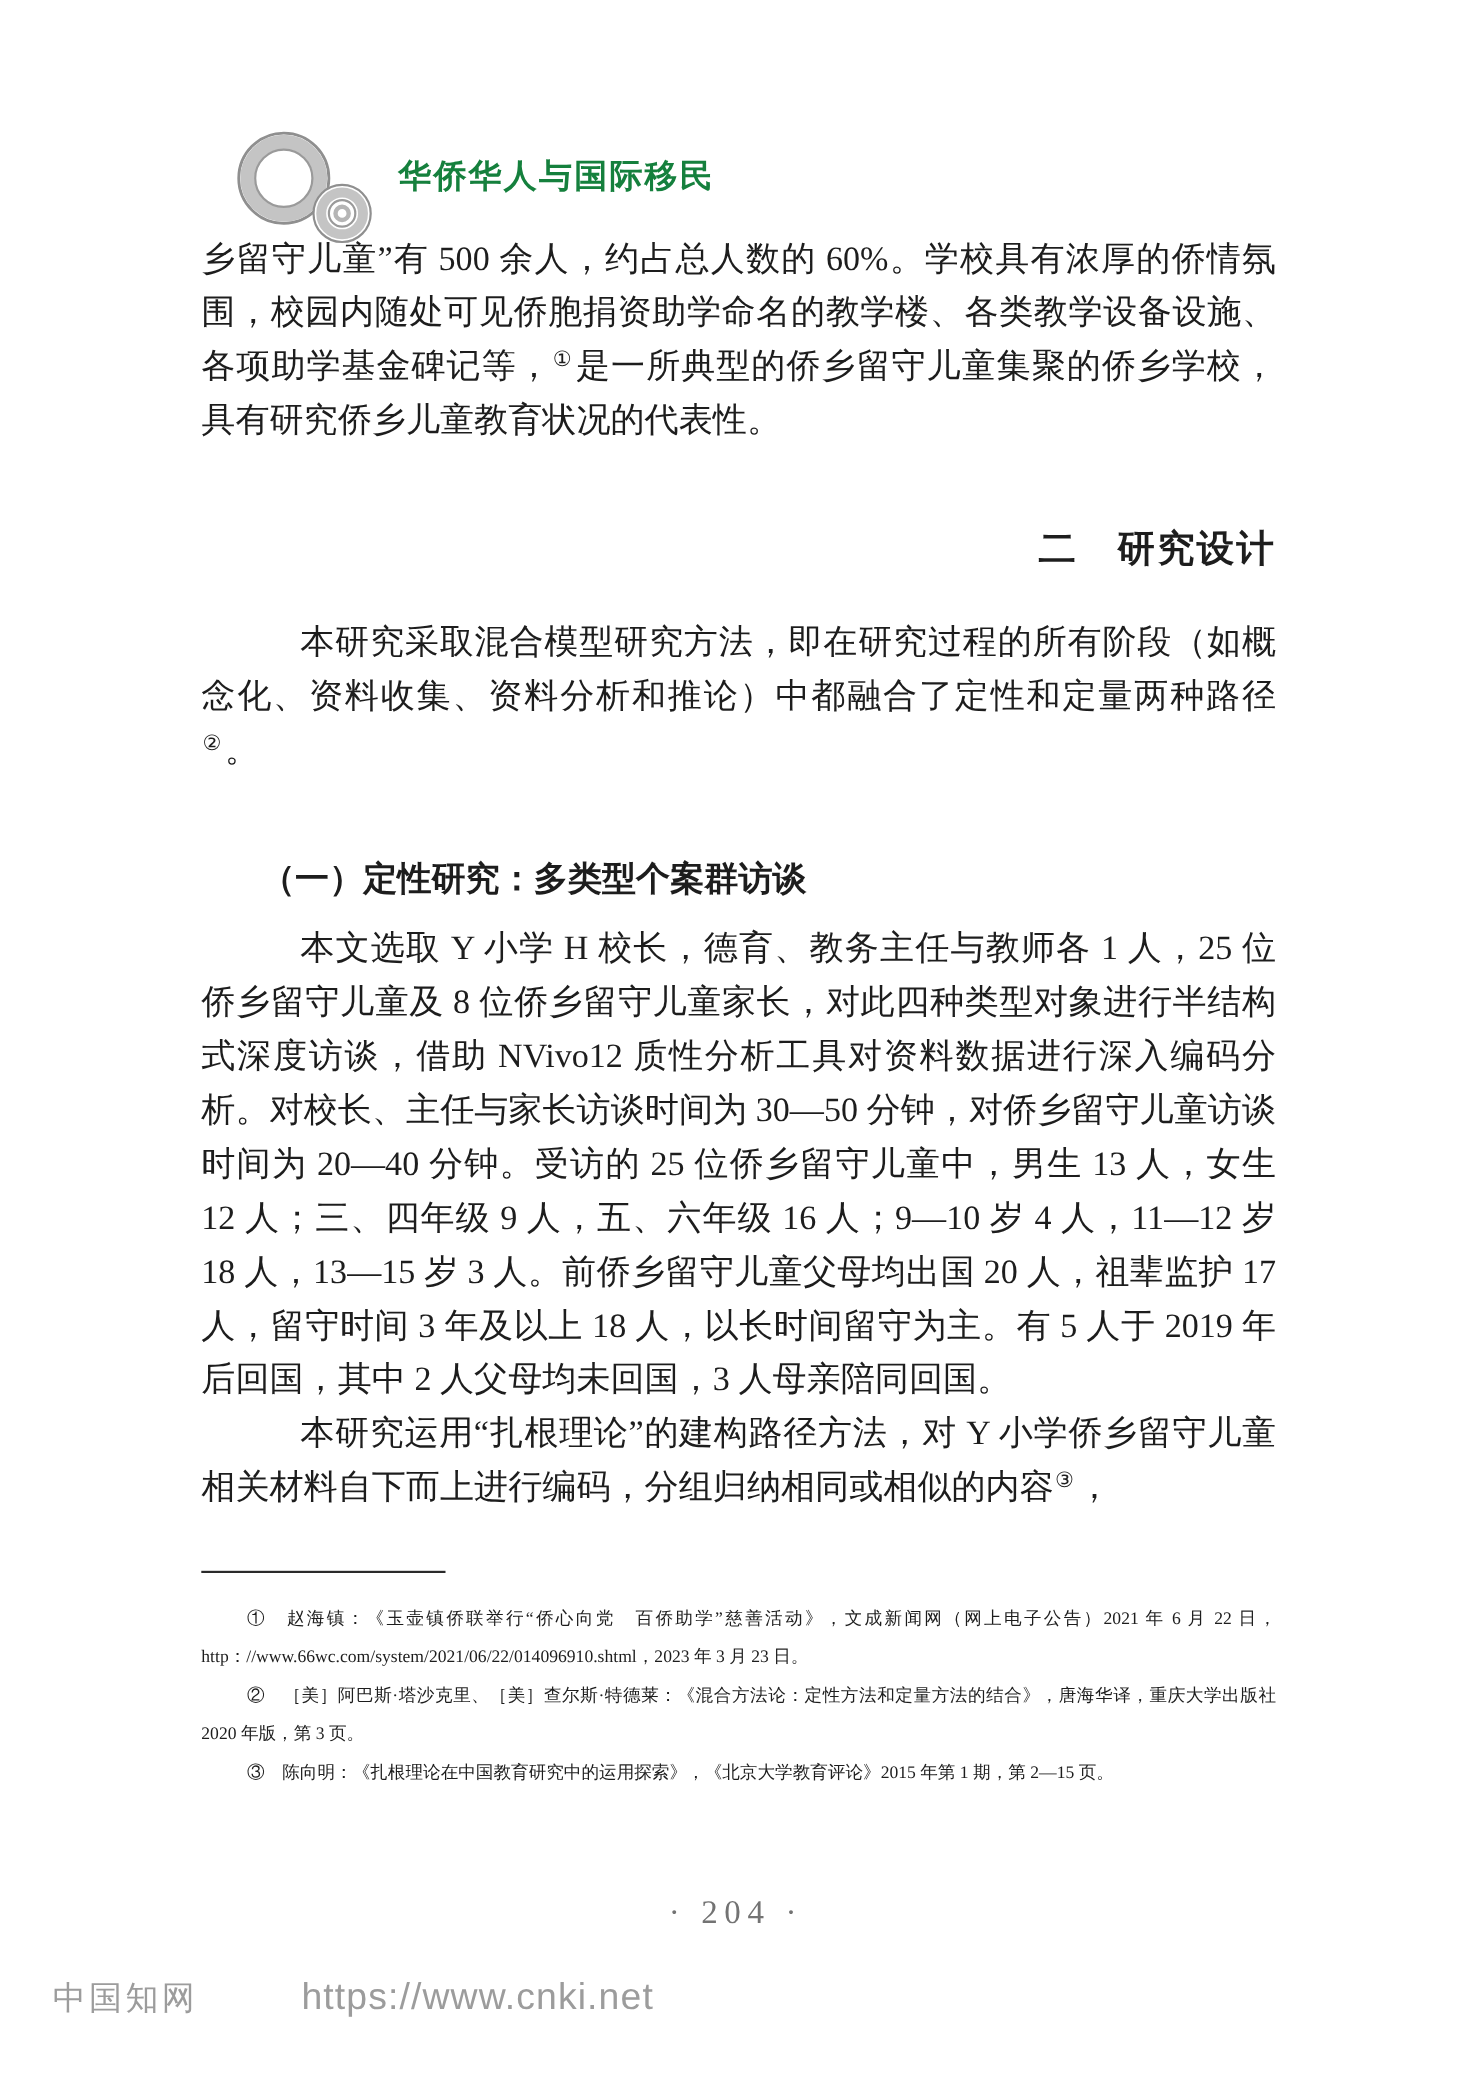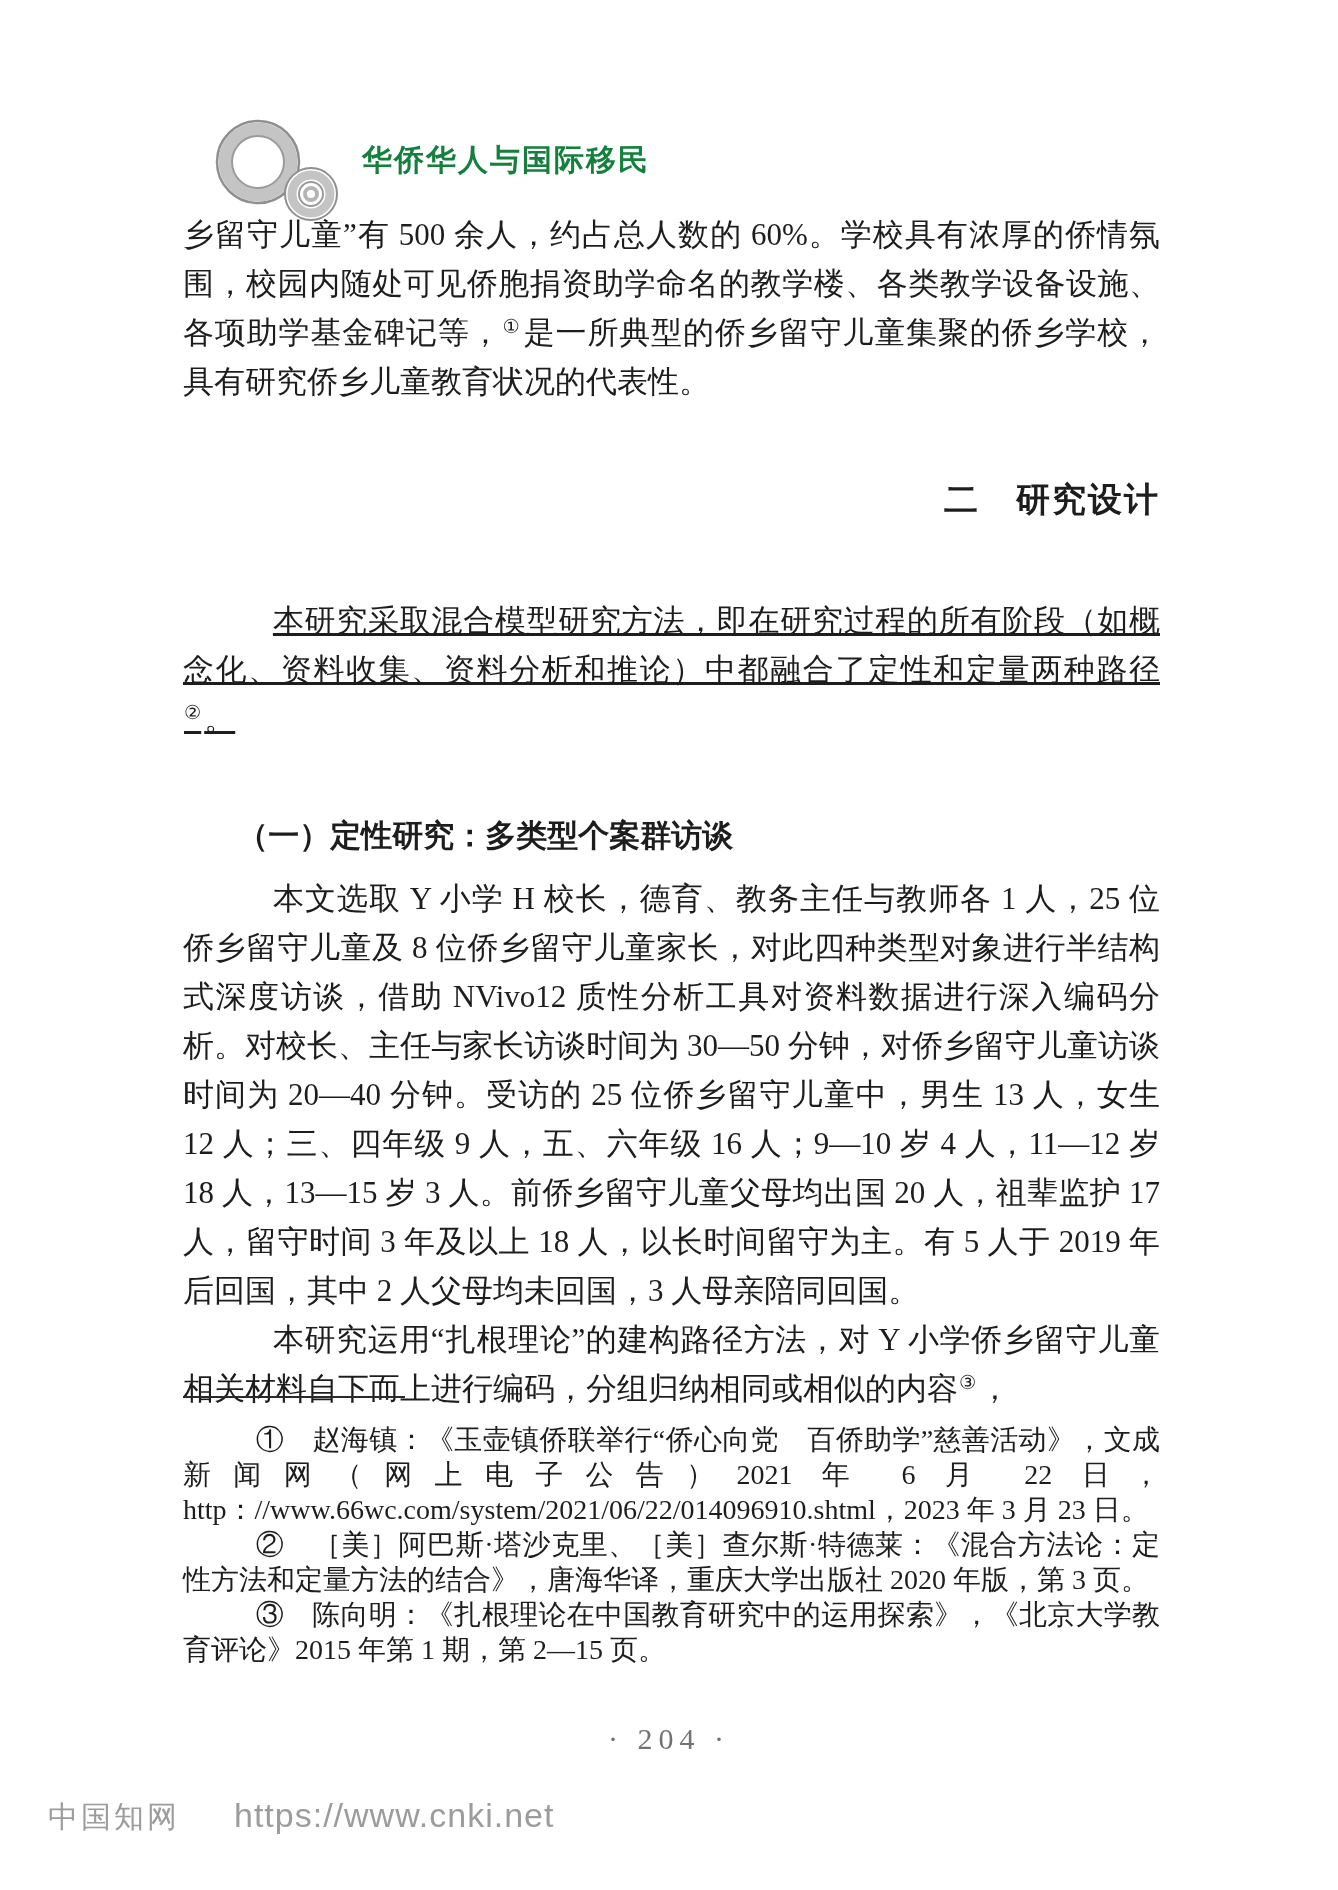--- a/index.html
+++ b/index.html
@@ -52,35 +52,35 @@
   }
   .para.h2 {
     text-align: right;
     text-indent: 0;
     font-size: 34px;
     font-weight: bold;
     line-height: 60px;
     margin: 64px 0 0 0;
     letter-spacing: 2px;
   }
-  .para.h2 + .para { margin-top: 66px; text-decoration: underline; }
+  .para.h2 + .para { margin-top: 29px; }
   .para.h3 {
     font-weight: bold;
     text-indent: 1.75em;
     margin-top: 68px;
   }
   .para.h3 + .para { margin-top: 14px; }
 
   
   .footnotes {
     position: absolute;
     left: 183px;
     width: 977px;
-    top: 1396px;
-    font-size: 28px;
+    top: 1428px;
+    font-size: 16px;
     line-height: 35px;
     text-align: justify;
   }
   .fn-divider {
     width: 222px;
     border: none;
     border-top: 2px solid #2a2a2a;
     margin: 0 0 24px 0;
   }
   .footnote { margin: 0; text-indent: 2.6em; }
@@ -98,21 +98,21 @@
     color: #737373;
   }
 
   
   .footer {
     position: absolute;
     left: 48px;
     top: 1796px;
     display: flex;
     align-items: baseline;
-    gap: 54px;
+    gap: 94px;
     font-family: "Liberation Sans", "DejaVu Sans", sans-serif;
     color: #9c9c9c;
   }
   .footer .brand { font-size: 30px; letter-spacing: 3px; }
   .footer .url { font-size: 34px; letter-spacing: 1px; }
 </style>
 </head>
 <body>
 
 <div class="page">

